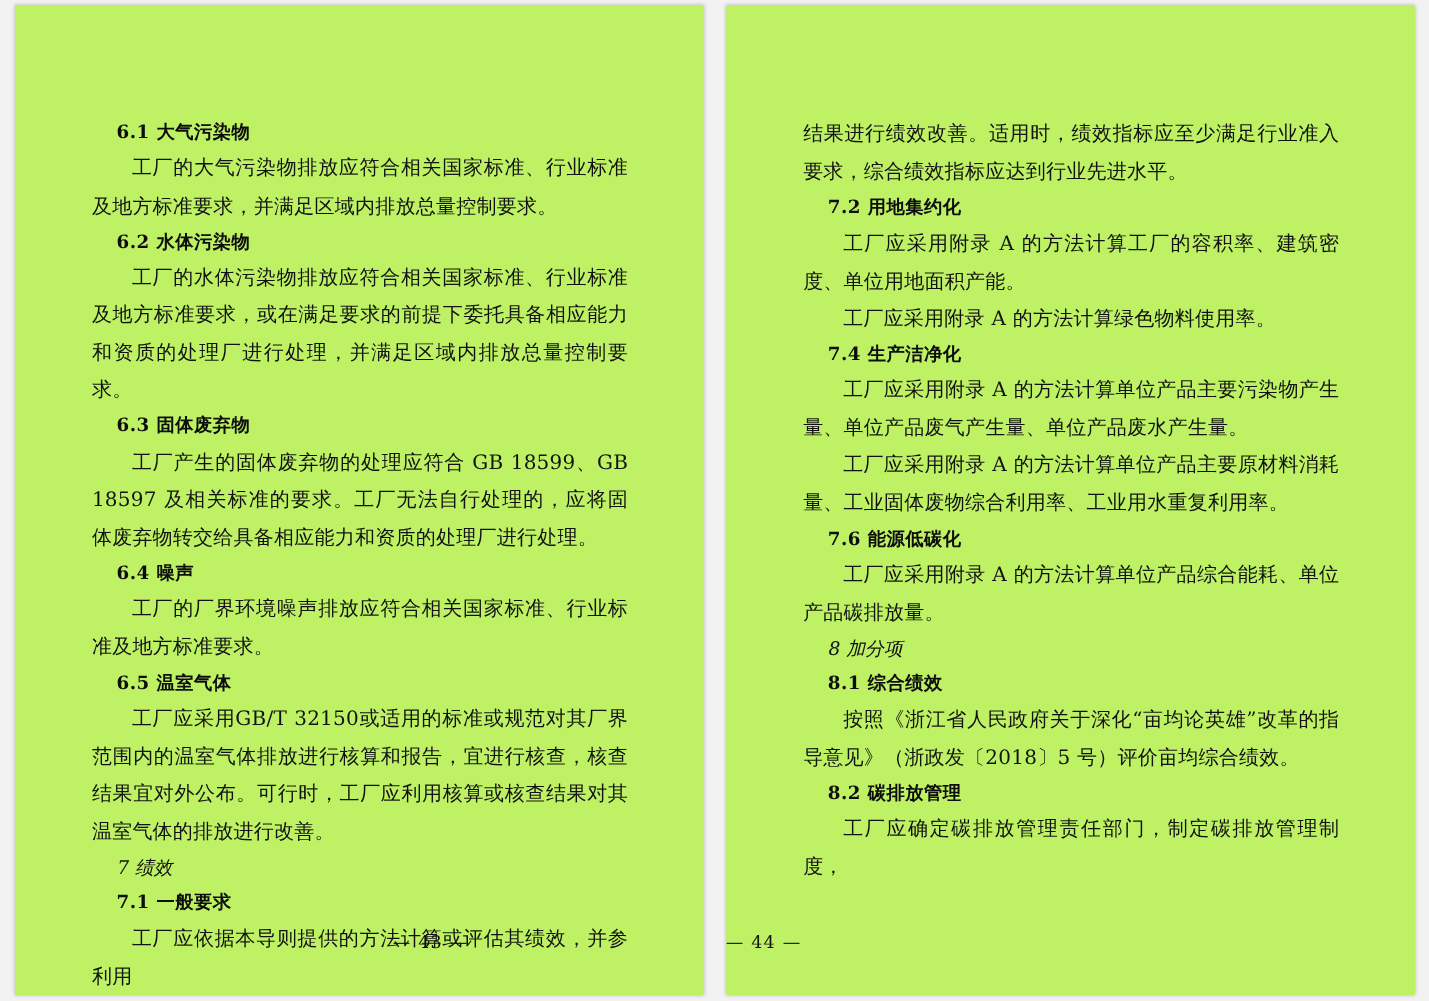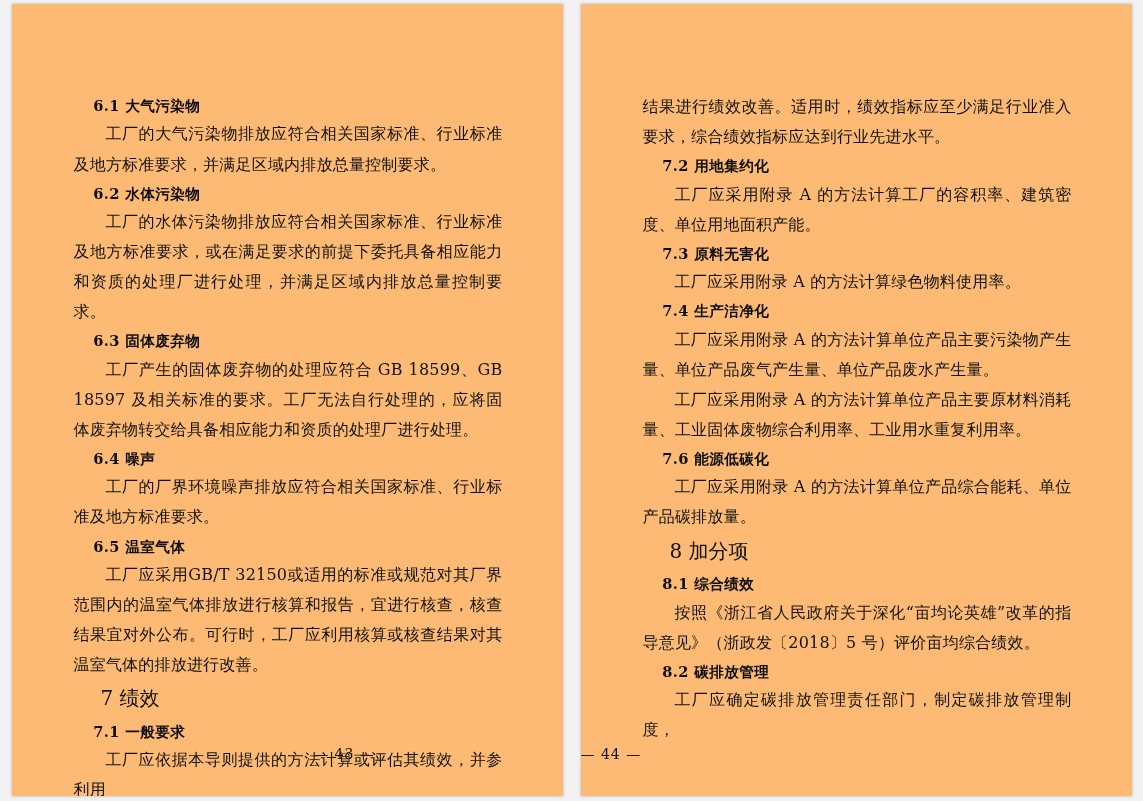--- a/index.html
+++ b/index.html
@@ -19,21 +19,21 @@
     gap: 18px;
     justify-content: center;
     align-items: flex-start;
     box-sizing: border-box;
     padding: 4px 8px;
   }
   .page {
     position: relative;
     width: 551px;
     height: 792px;
-    background: #fdba74;
+    background: #bef264;
     box-shadow: 0 0 3px rgba(0,0,0,0.25);
     box-sizing: border-box;
     overflow: hidden;
   }
   .page-body {
     position: absolute;
     left: 0;
     right: 0;
     top: 88px;
     padding: 0 60px 0 62px;
@@ -49,23 +49,24 @@
   .heading {
     font-weight: bold;
     text-indent: 1.35em;
     font-size: 14.6px;
     line-height: 1.88;
     color: #0d0d0d;
     letter-spacing: 0.4px;
   }
   .plainhead {
     text-indent: 1.35em;
-    font-size: 20px;
+    font-size: 15px;
     line-height: 1.88;
     color: #111;
+    font-style: italic;
   }
   .para {
     text-indent: 2em;
   }
   .folio {
     position: absolute;
     bottom: 34px;
     left: 0;
     right: 0;
     text-align: center;
@@ -99,21 +100,20 @@
       <div class="blk para">工厂应依据本导则提供的方法计算或评估其绩效，并参利用</div>
     </div>
     <div class="folio">— 43 —</div>
   </div>
 
   <div class="page right-page">
     <div class="page-body">
       <div class="blk">结果进行绩效改善。适用时，绩效指标应至少满足行业准入要求，综合绩效指标应达到行业先进水平。</div>
       <div class="heading">7.2 用地集约化</div>
       <div class="blk para">工厂应采用附录 A 的方法计算工厂的容积率、建筑密度、单位用地面积产能。</div>
-      <div class="heading">7.3 原料无害化</div>
       <div class="blk para">工厂应采用附录 A 的方法计算绿色物料使用率。</div>
       <div class="heading">7.4 生产洁净化</div>
       <div class="blk para">工厂应采用附录 A 的方法计算单位产品主要污染物产生量、单位产品废气产生量、单位产品废水产生量。</div>
       <div class="blk para">工厂应采用附录 A 的方法计算单位产品主要原材料消耗量、工业固体废物综合利用率、工业用水重复利用率。</div>
       <div class="heading">7.6 能源低碳化</div>
       <div class="blk para">工厂应采用附录 A 的方法计算单位产品综合能耗、单位产品碳排放量。</div>
       <div class="plainhead">8 加分项</div>
       <div class="heading">8.1 综合绩效</div>
       <div class="blk para">按照《浙江省人民政府关于深化“亩均论英雄”改革的指导意见》（浙政发〔2018〕5 号）评价亩均综合绩效。</div>
       <div class="heading">8.2 碳排放管理</div>

